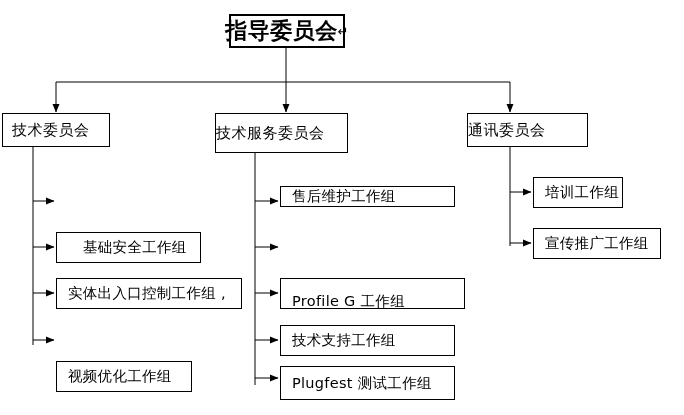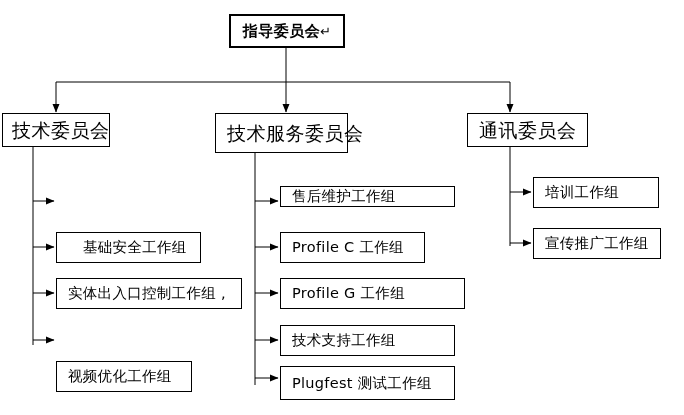--- a/index.html
+++ b/index.html
@@ -35,25 +35,25 @@
   .node-label {
     display: block;
     line-height: 1;
   }
   .root {
     border-width: 2px;
     justify-content: center;
   }
   .root .node-label {
     font-weight: bold;
-    font-size: 15px;
+    font-size: 22px;
     letter-spacing: 0.5px;
   }
   .level2 .node-label {
-    font-size: 19px;
+    font-size: 15px;
     letter-spacing: 0.5px;
     text-align: center;
   }
   .leaf {
     padding-left: 11px;
   }
   .leaf .node-label {
     font-size: 14.5px;
     letter-spacing: 0.3px;
   }
@@ -102,62 +102,59 @@
 
   <div class="node root" style="left:229px; top:14px; width:116px; height:34px;">
     <span class="node-label">指导委员会</span>
       <span class="pilcrow">↵</span>
   </div>
 
   <div class="node level2" style="left:2px; top:113px; width:108px; height:34px; padding-left:9px;">
     <span class="node-label">技术委员会</span>
   </div>
 
-  <div class="node level2" style="left:215px; top:113px; width:133px; height:40px; padding-left:11px;">
+  <div class="node level2" style="left:215px; top:113px; width:133px; height:40px; ">
     <span class="node-label">技术服务委员会</span>
   </div>
 
-  <div class="node level2" style="left:467px; top:113px; width:121px; height:34px; padding-left:11px;">
+  <div class="node level2" style="left:467px; top:113px; width:121px; height:34px; ">
     <span class="node-label">通讯委员会</span>
   </div>
 
 
   <div class="node leaf" style="left:56px; top:232px; width:145px; height:31px;padding-left:26px;">
     <span class="node-label">基础安全工作组</span>
   </div>
 
   <div class="node leaf" style="left:56px; top:278px; width:186px; height:31px;">
     <span class="node-label">实体出入口控制工作组  ,</span>
   </div>
 
   <div class="node leaf" style="left:56px; top:325px; width:136px; height:31px;margin-top:36px;">
     <span class="node-label">视频优化工作组</span>
   </div>
 
   <div class="node leaf" style="left:280px; top:186px; width:175px; height:21px;">
     <span class="node-label">售后维护工作组</span>
   </div>
 
-  <div class="node leaf" style="left:280px; top:232px; width:145px; height:31px;">
-    <span class="node-label">Profile C 工作组</span>
-  </div>
 
-  <div class="node leaf" style="left:280px; top:278px; width:185px; height:31px;">
+  <div class="node leaf" style="left:280px; top:278px; width:185px; height:31px;align-items:flex-end;">
     <span class="node-label">Profile G 工作组</span>
   </div>
 
   <div class="node leaf" style="left:280px; top:325px; width:175px; height:31px;">
     <span class="node-label">技术支持工作组</span>
   </div>
 
   <div class="node leaf" style="left:280px; top:366px; width:175px; height:34px;">
     <span class="node-label">Plugfest 测试工作组</span>
   </div>
 
-  <div class="node leaf" style="left:533px; top:177px; width:126px; height:31px;">
+  <div class="node leaf" style="left:533px; top:177px; width:90px; height:31px;">
     <span class="node-label">培训工作组</span>
   </div>
 
   <div class="node leaf" style="left:533px; top:228px; width:128px; height:31px;">
     <span class="node-label">宣传推广工作组</span>
   </div>
 
 </div>
 
 </body></html>

